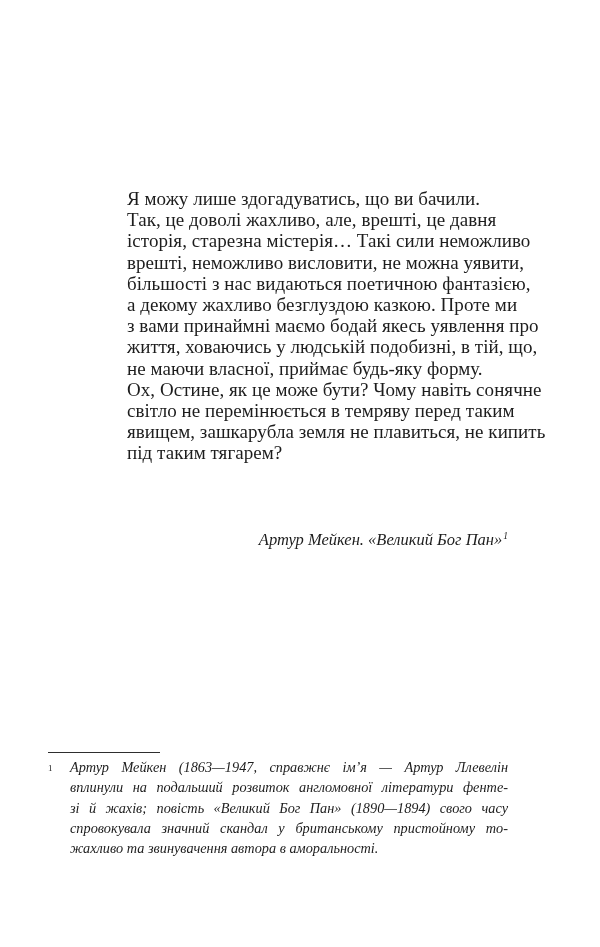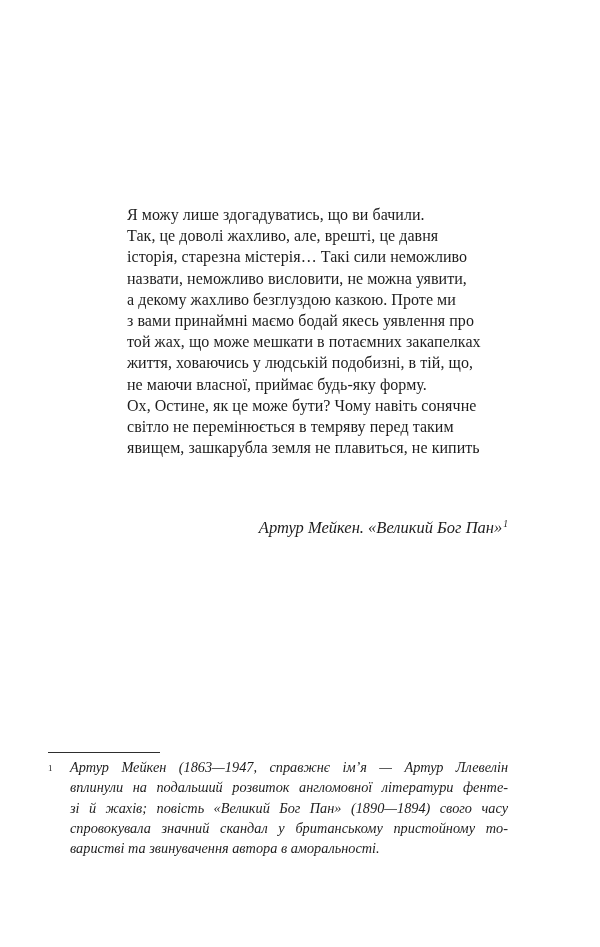--- a/index.html
+++ b/index.html
@@ -17,33 +17,33 @@
   }
   .page {
     position: absolute;
     inset: 0;
     background: #ffffff;
   }
   
   .quote-block {
     position: absolute;
     left: 127px;
-    top: 204px;
-    font-size: 16px;
+    top: 188px;
+    font-size: 19px;
     line-height: 21.2px;
     letter-spacing: 0.05px;
   }
   .quote-line {
     white-space: nowrap;
   }
   
   .attribution {
     position: absolute;
     left: 110px;
-    top: 518px;
+    top: 530px;
     width: 398px;
     text-align: right;
     font-style: italic;
     font-size: 16.5px;
     line-height: 20px;
     white-space: nowrap;
   }
   .attribution sup {
     font-size: 9.5px;
     line-height: 0;
@@ -89,41 +89,42 @@
 </style>
 </head>
 <body>
 
 <div class="page">
 
   <div class="quote-block">
     <div class="quote-line">Я можу лише здогадуватись, що ви бачили.</div>
     <div class="quote-line">Так, це доволі жахливо, але, врешті, це давня</div>
     <div class="quote-line">історія, старезна містерія… Такі сили неможливо</div>
-    <div class="quote-line">назвати, неможливо висловити, не можна уявити,</div>
+    <div class="quote-line">врешті, неможливо висловити, не можна уявити,</div>
+    <div class="quote-line">більшості з нас видаються поетичною фантазією,</div>
     <div class="quote-line">а декому жахливо безглуздою казкою. Проте ми</div>
     <div class="quote-line">з вами принаймні маємо бодай якесь уявлення про</div>
-    <div class="quote-line">той жах, що може мешкати в потаємних закапелках</div>
     <div class="quote-line">життя, ховаючись у людській подобизні, в тій, що,</div>
     <div class="quote-line">не маючи власної, приймає будь-яку форму.</div>
     <div class="quote-line">Ох, Остине, як це може бути? Чому навіть сонячне</div>
     <div class="quote-line">світло не перемінюється в темряву перед таким</div>
     <div class="quote-line">явищем, зашкарубла земля не плавиться, не кипить</div>
+    <div class="quote-line">під таким тягарем?</div>
   </div>
 
   <div class="attribution">
     <span>Артур Мейкен. «Великий Бог Пан»</span><sup>1</sup>
   </div>
 
   <div class="footnote-rule"></div>
 
   <div class="footnote">
     <span class="footnote-marker">1</span>
     <div class="footnote-lines">
       <div class="fn-line just">Артур Мейкен (1863—1947, справжнє ім’я — Артур Ллевелін</div>
       <div class="fn-line just">вплинули на подальший розвиток англомовної літератури фенте-</div>
       <div class="fn-line just">зі й жахів; повість «Великий Бог Пан» (1890—1894) свого часу</div>
       <div class="fn-line just">спровокувала значний скандал у британському пристойному то-</div>
-      <div class="fn-line">варистві та звинувачення автора в аморальності.</div>
+      <div class="fn-line">жахливо та звинувачення автора в аморальності.</div>
     </div>
   </div>
 
 </div>
 
 </body></html>

